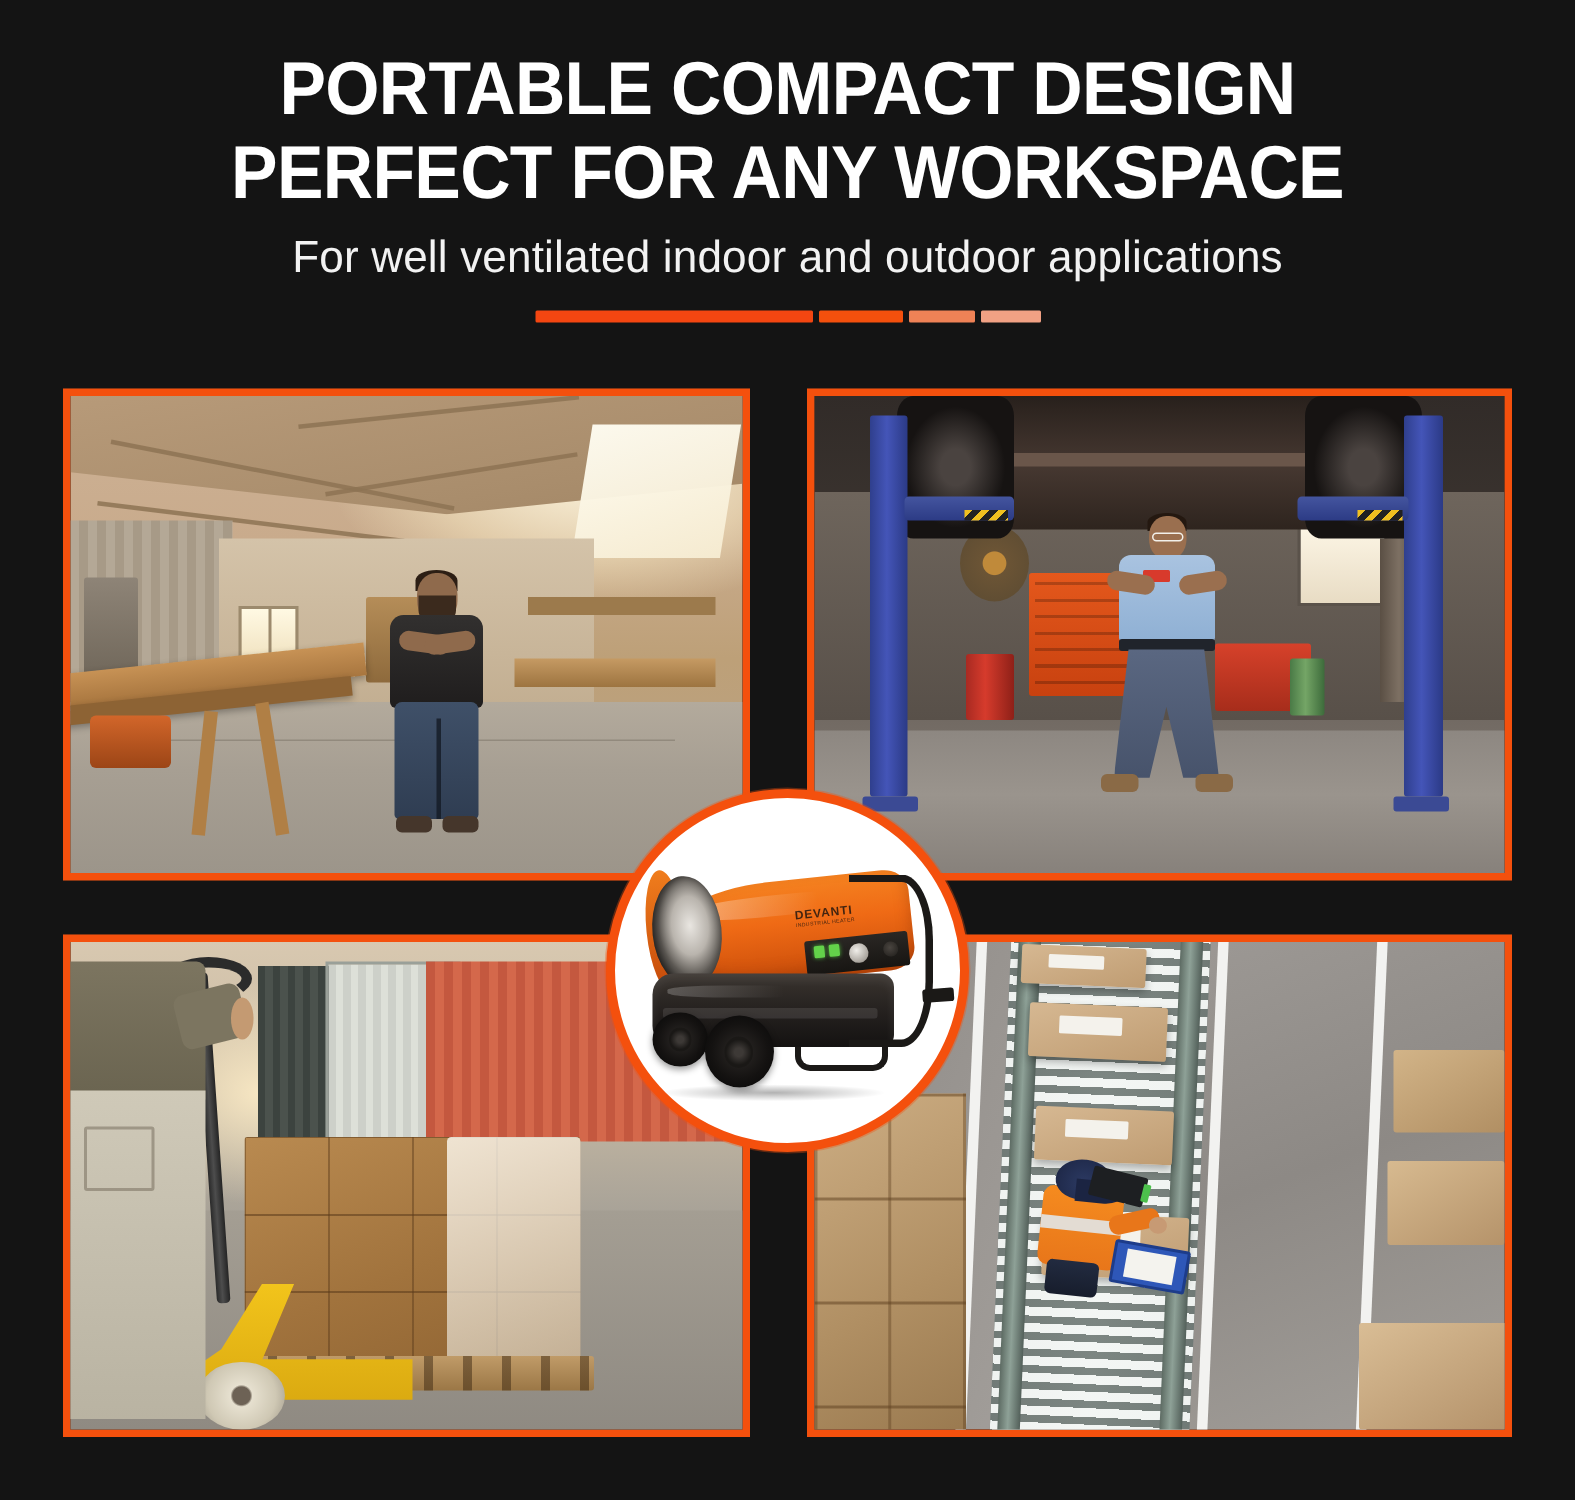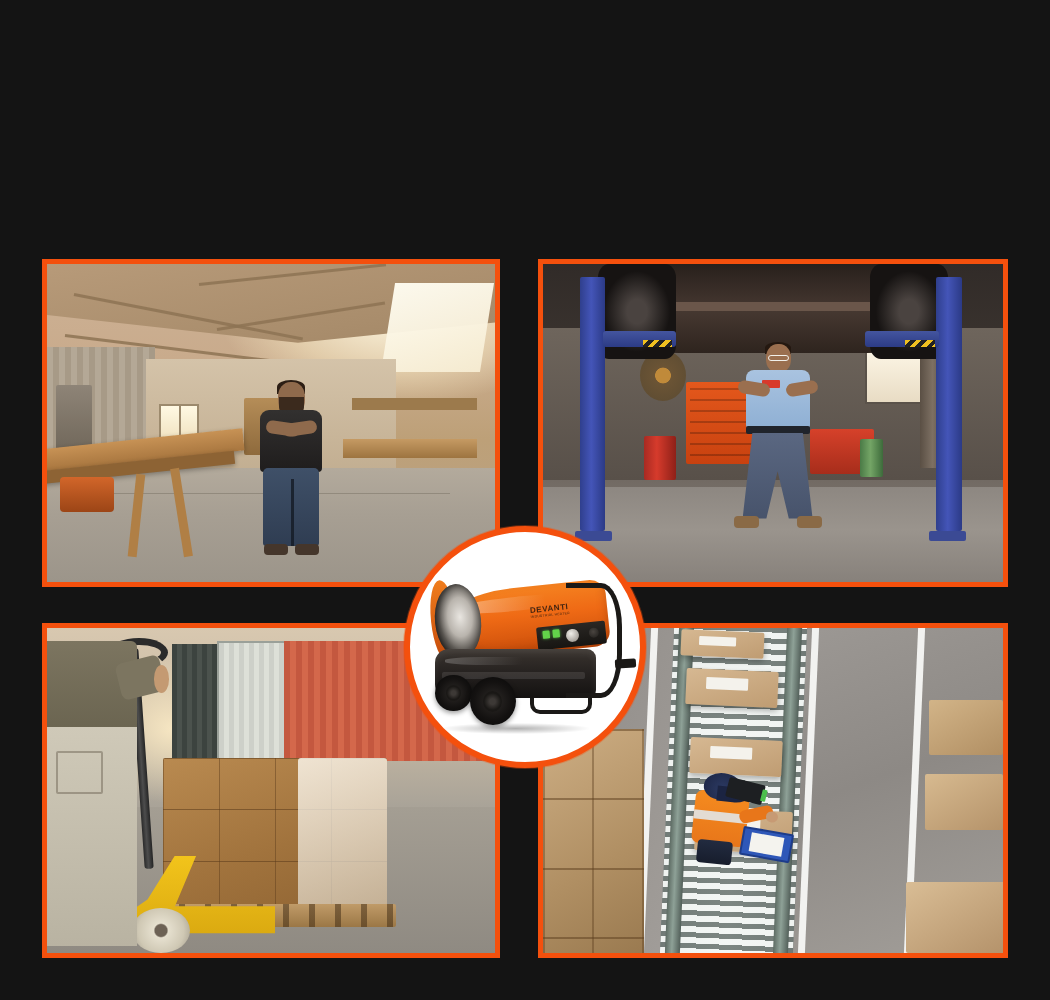--- a/index.html
+++ b/index.html
@@ -513,20 +513,34 @@
   .ht-shadow{
     position:absolute; left:14%; top:83%; width:64%; height:5%;
     background:radial-gradient(ellipse,rgba(0,0,0,.30),rgba(0,0,0,0) 72%);
   }
 </style>
 </head>
 <body>
 
 <div class="banner">
 
+  <div class="header">
+    <div class="headline">
+      <span class="line1">PORTABLE COMPACT DESIGN</span>
+      <span class="line2">PERFECT FOR ANY WORKSPACE</span>
+    </div>
+    <div class="subtitle">For well ventilated indoor and outdoor applications</div>
+
+    <div class="divider">
+      <i class="seg-a"></i>
+      <i class="seg-b"></i>
+      <i class="seg-c"></i>
+      <i class="seg-d"></i>
+    </div>
+  </div>
 
   <div class="grid">
 
     <div class="photo ph-tl">
       <div class="scene">
         <div class="ws-sky"></div>
         <div class="ws-roof"></div>
         <div class="ws-truss" style="left:6%;top:9%;width:52%;transform:rotate(11deg);"></div>
         <div class="ws-truss" style="left:4%;top:22%;width:46%;transform:rotate(7deg);"></div>
         <div class="ws-truss" style="left:34%;top:6%;width:42%;transform:rotate(-6deg);"></div>

